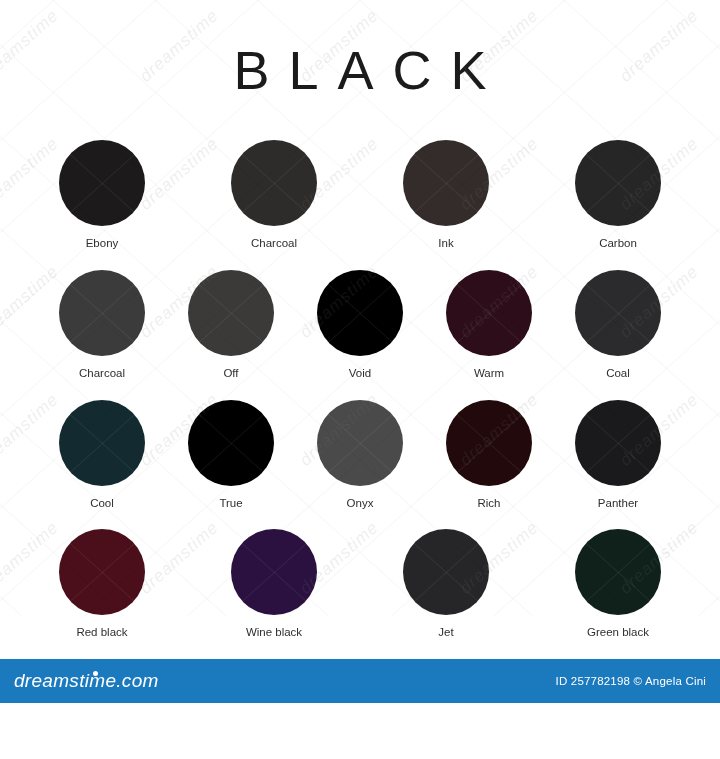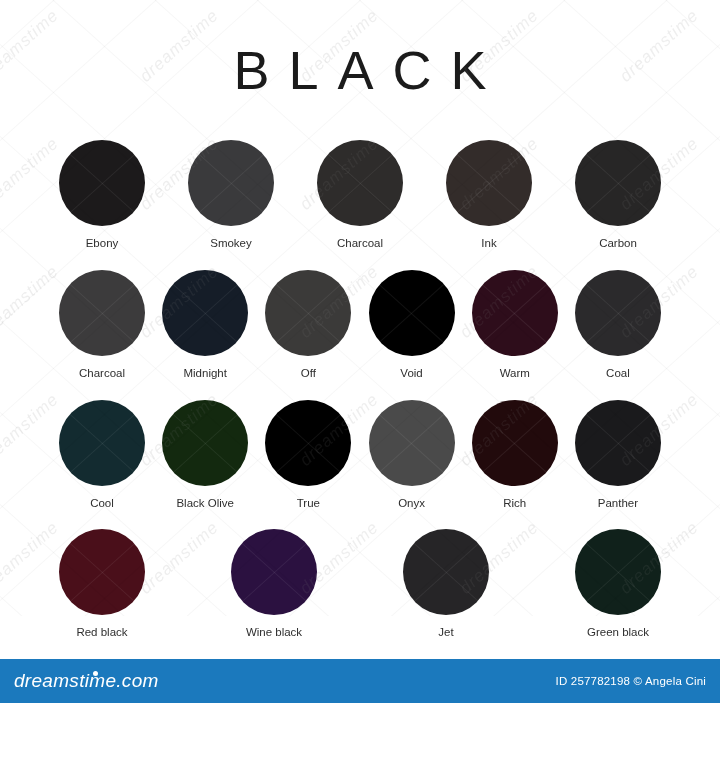--- a/index.html
+++ b/index.html
@@ -154,70 +154,58 @@
     <h1 class="title">BLACK</h1>
   </div>
 
   <div class="grid">
       <div class="row">
         <div class="cell">
           <div class="dot" style="background: rgb(28, 26, 27);"></div>
           <div class="swatch-label">Ebony</div>
         </div>
         <div class="cell">
-          <div class="dot" style="background: rgb(58, 58, 60);"></div>
-          <div class="swatch-label">Smokey</div>
-        </div>
-        <div class="cell">
           <div class="dot" style="background: rgb(46, 44, 43);"></div>
           <div class="swatch-label">Charcoal</div>
         </div>
         <div class="cell">
           <div class="dot" style="background: rgb(51, 44, 42);"></div>
           <div class="swatch-label">Ink</div>
         </div>
         <div class="cell">
           <div class="dot" style="background: rgb(39, 38, 38);"></div>
           <div class="swatch-label">Carbon</div>
         </div>
       </div>
       <div class="row">
         <div class="cell">
           <div class="dot" style="background: rgb(60, 59, 60);"></div>
           <div class="swatch-label">Charcoal</div>
         </div>
         <div class="cell">
-          <div class="dot" style="background: rgb(21, 29, 40);"></div>
-          <div class="swatch-label">Midnight</div>
-        </div>
-        <div class="cell">
           <div class="dot" style="background: rgb(59, 58, 57);"></div>
           <div class="swatch-label">Off</div>
         </div>
         <div class="cell">
           <div class="dot" style="background: rgb(0, 0, 0);"></div>
           <div class="swatch-label">Void</div>
         </div>
         <div class="cell">
           <div class="dot" style="background: rgb(46, 13, 27);"></div>
           <div class="swatch-label">Warm</div>
         </div>
         <div class="cell">
           <div class="dot" style="background: rgb(43, 42, 44);"></div>
           <div class="swatch-label">Coal</div>
         </div>
       </div>
       <div class="row">
         <div class="cell">
           <div class="dot" style="background: rgb(19, 43, 48);"></div>
           <div class="swatch-label">Cool</div>
-        </div>
-        <div class="cell">
-          <div class="dot" style="background: rgb(19, 41, 15);"></div>
-          <div class="swatch-label">Black Olive</div>
         </div>
         <div class="cell">
           <div class="dot" style="background: rgb(0, 0, 0);"></div>
           <div class="swatch-label">True</div>
         </div>
         <div class="cell">
           <div class="dot" style="background: rgb(74, 74, 74);"></div>
           <div class="swatch-label">Onyx</div>
         </div>
         <div class="cell">

